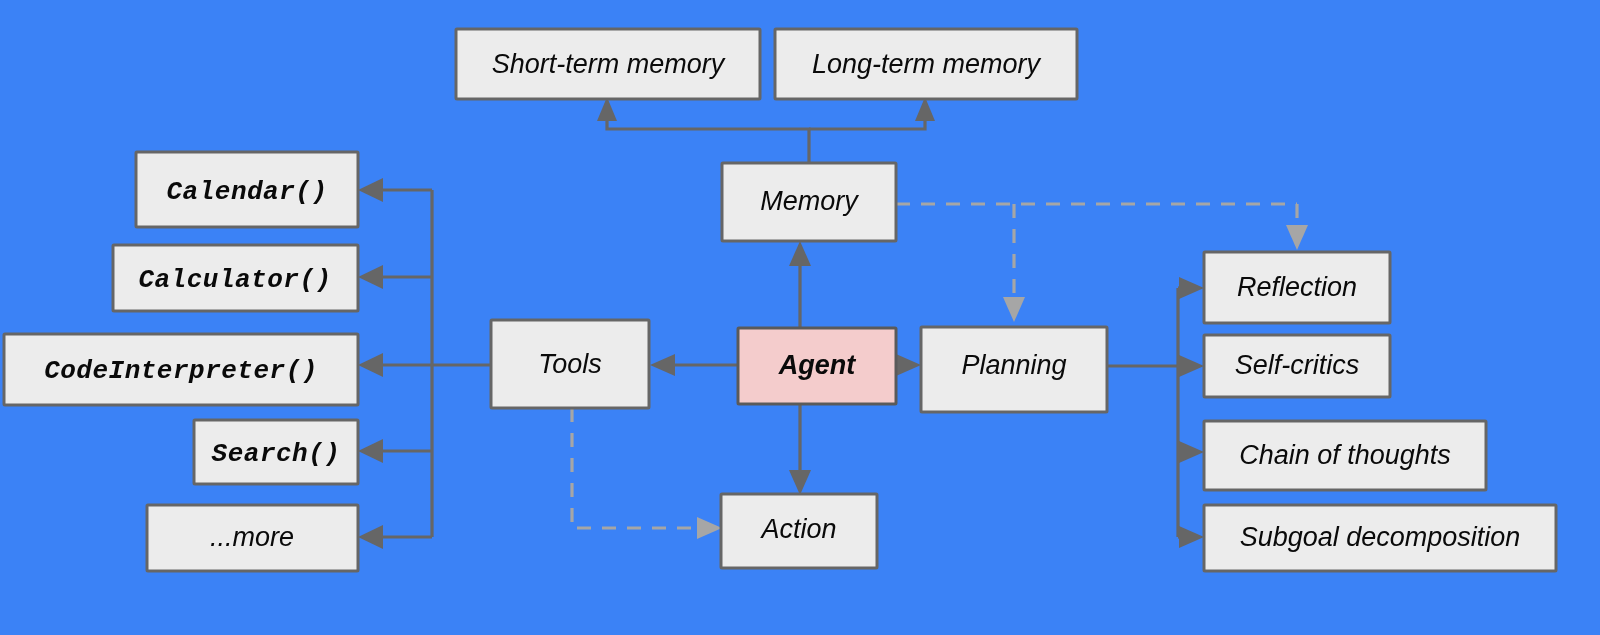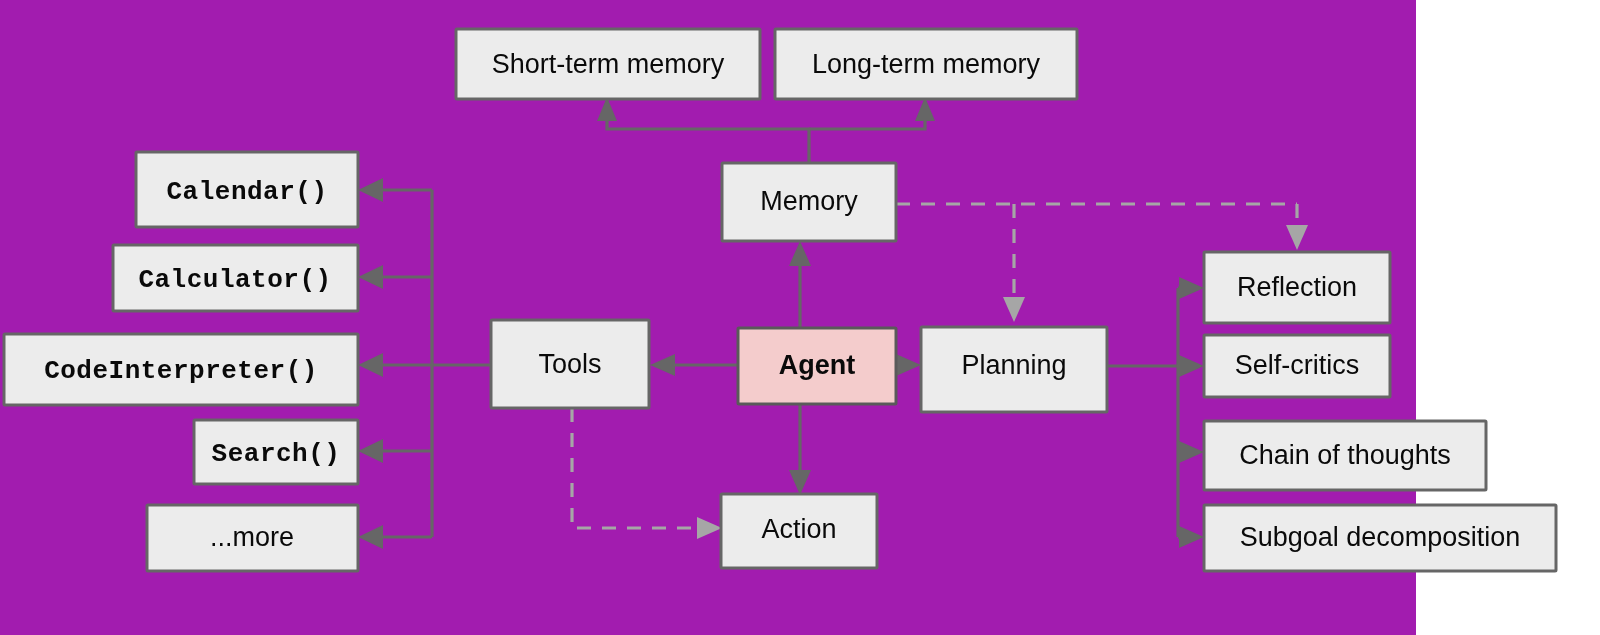--- a/index.html
+++ b/index.html
@@ -8,23 +8,24 @@
     background: #ffffff;
   }
   body {
     width: 1600px;
     height: 635px;
     font-family: "Liberation Sans", sans-serif;
     overflow: hidden;
   }
   #diagram-root {
     position: relative;
-    width: 1416px;
+    width: 1600px;
     height: 635px;
-    background: #a21caf;
+    background: #3b82f6;
+    font-style: italic;
   }
   svg.diagram {
     display: block;
     width: 1600px;
     height: 635px;
   }
   .node-rect {
     fill: #ececec;
     stroke: #666666;
     stroke-width: 3;

